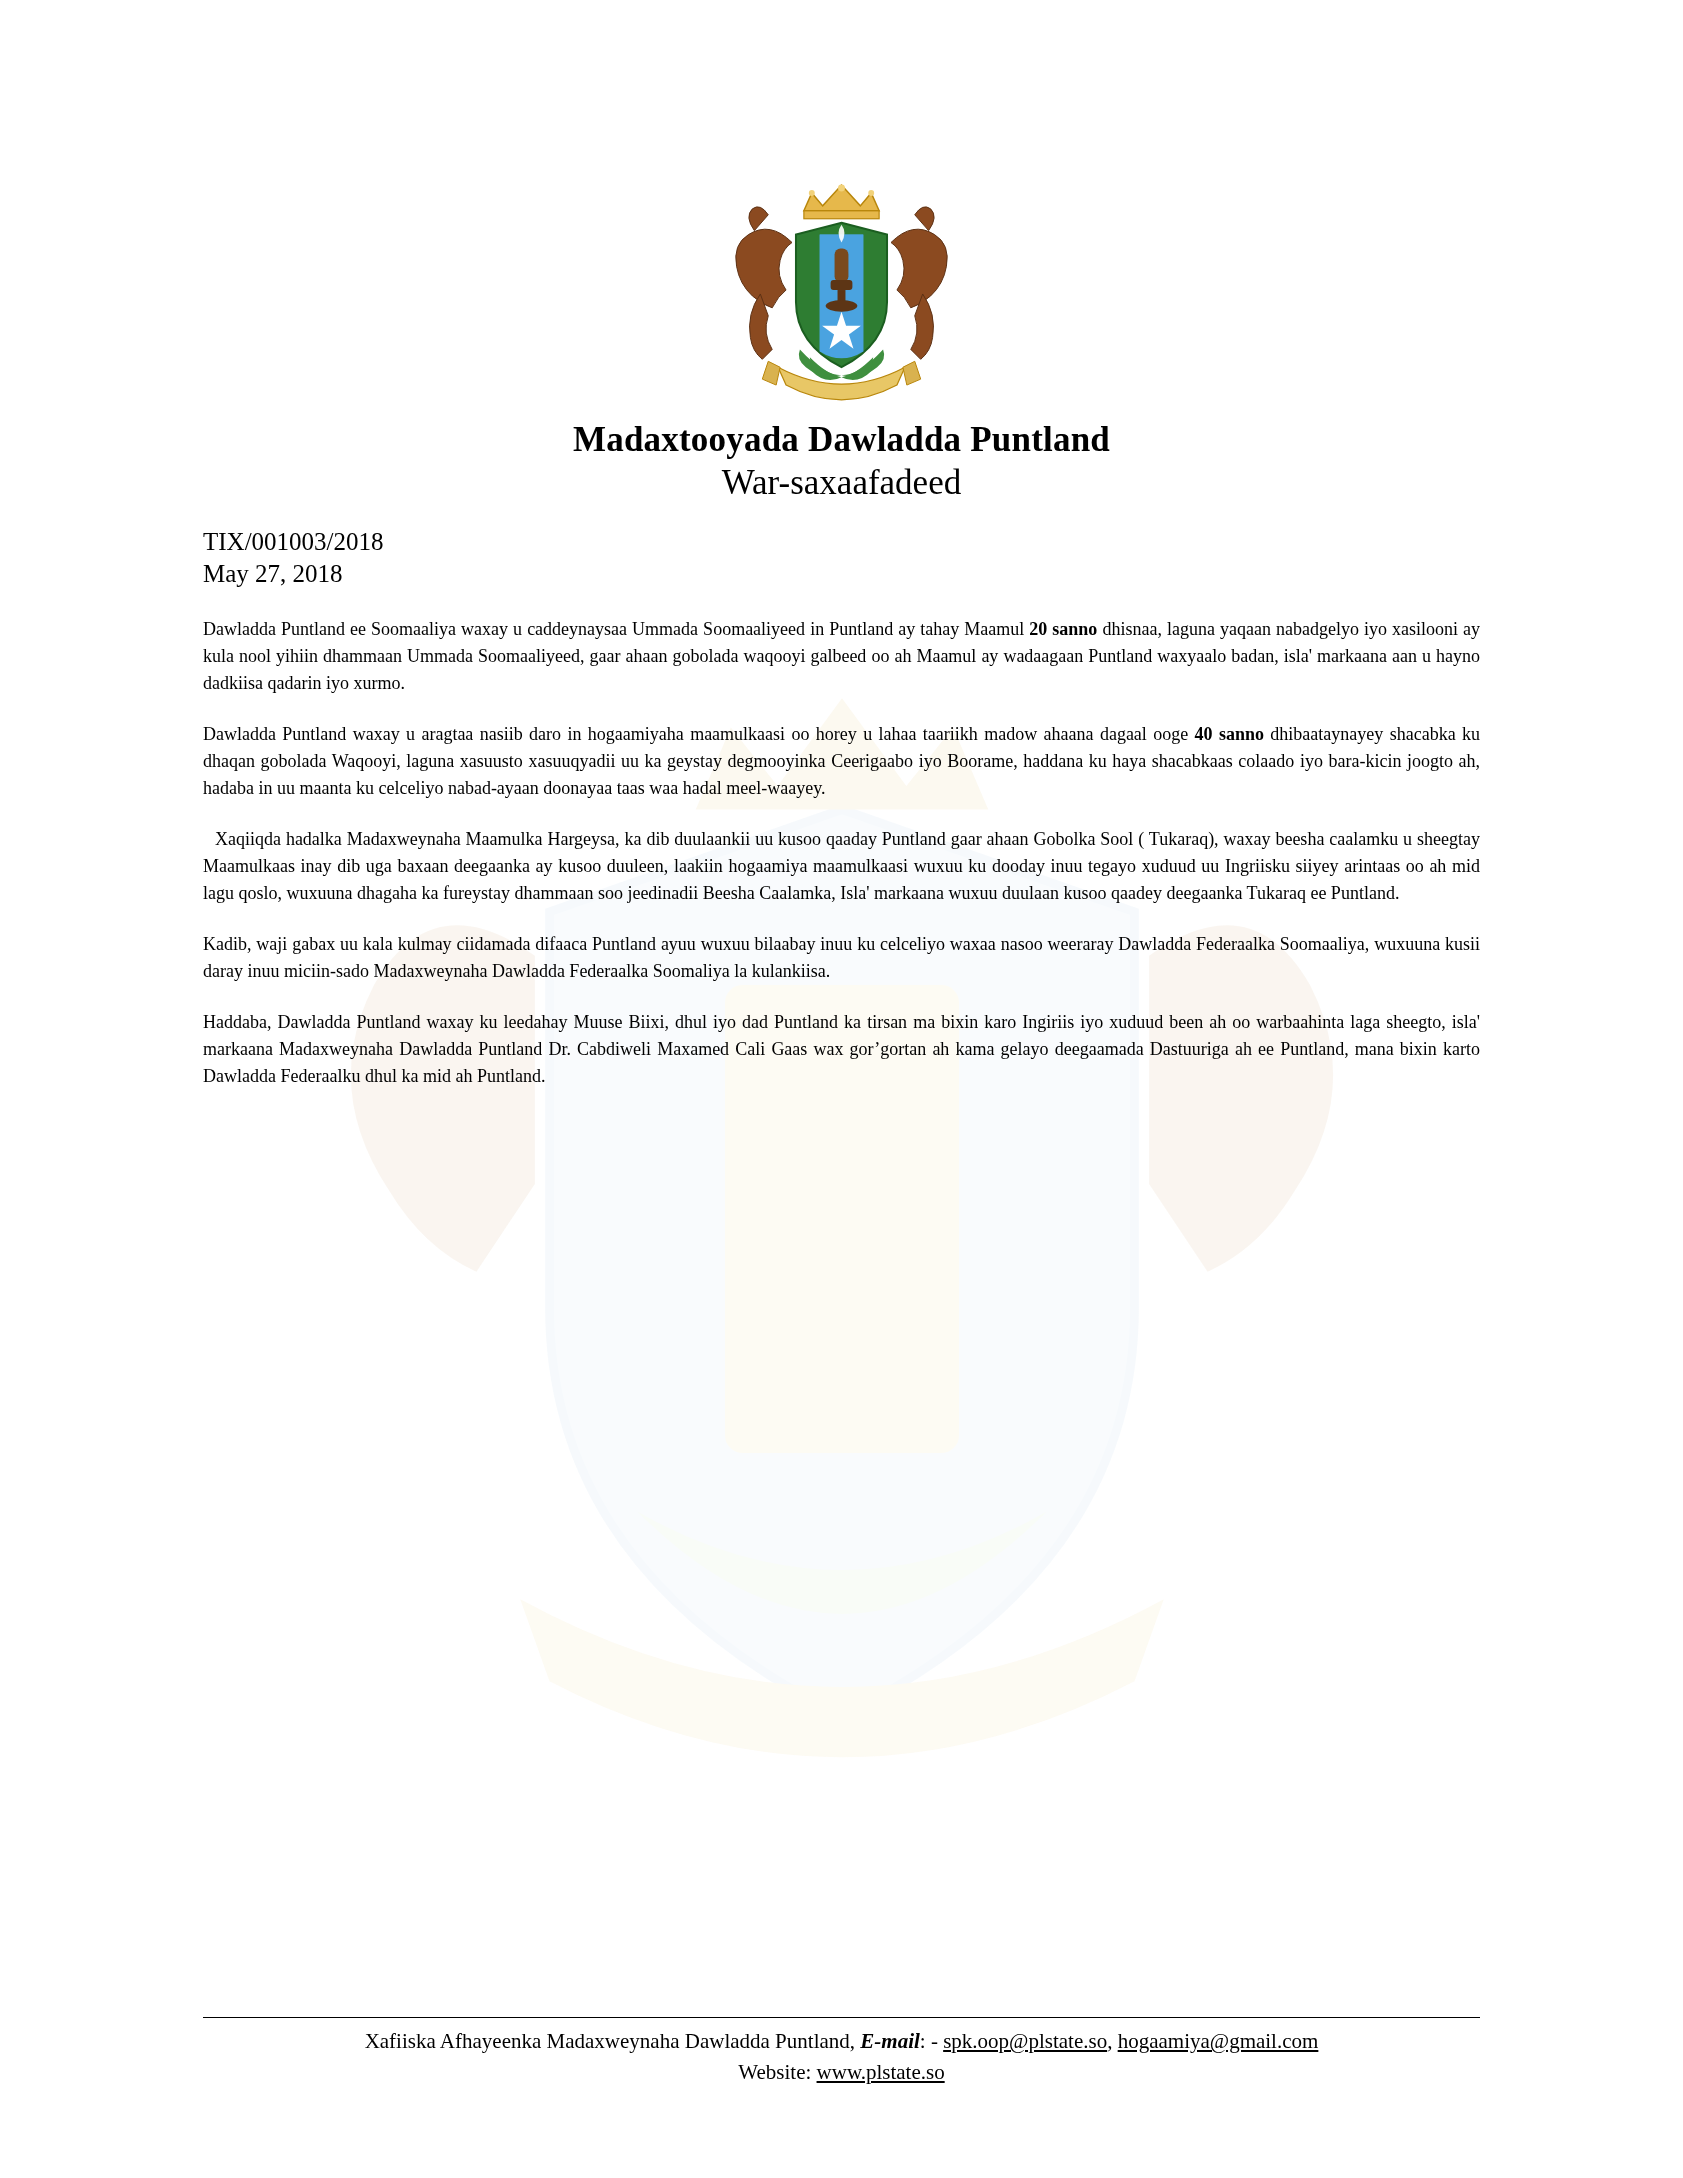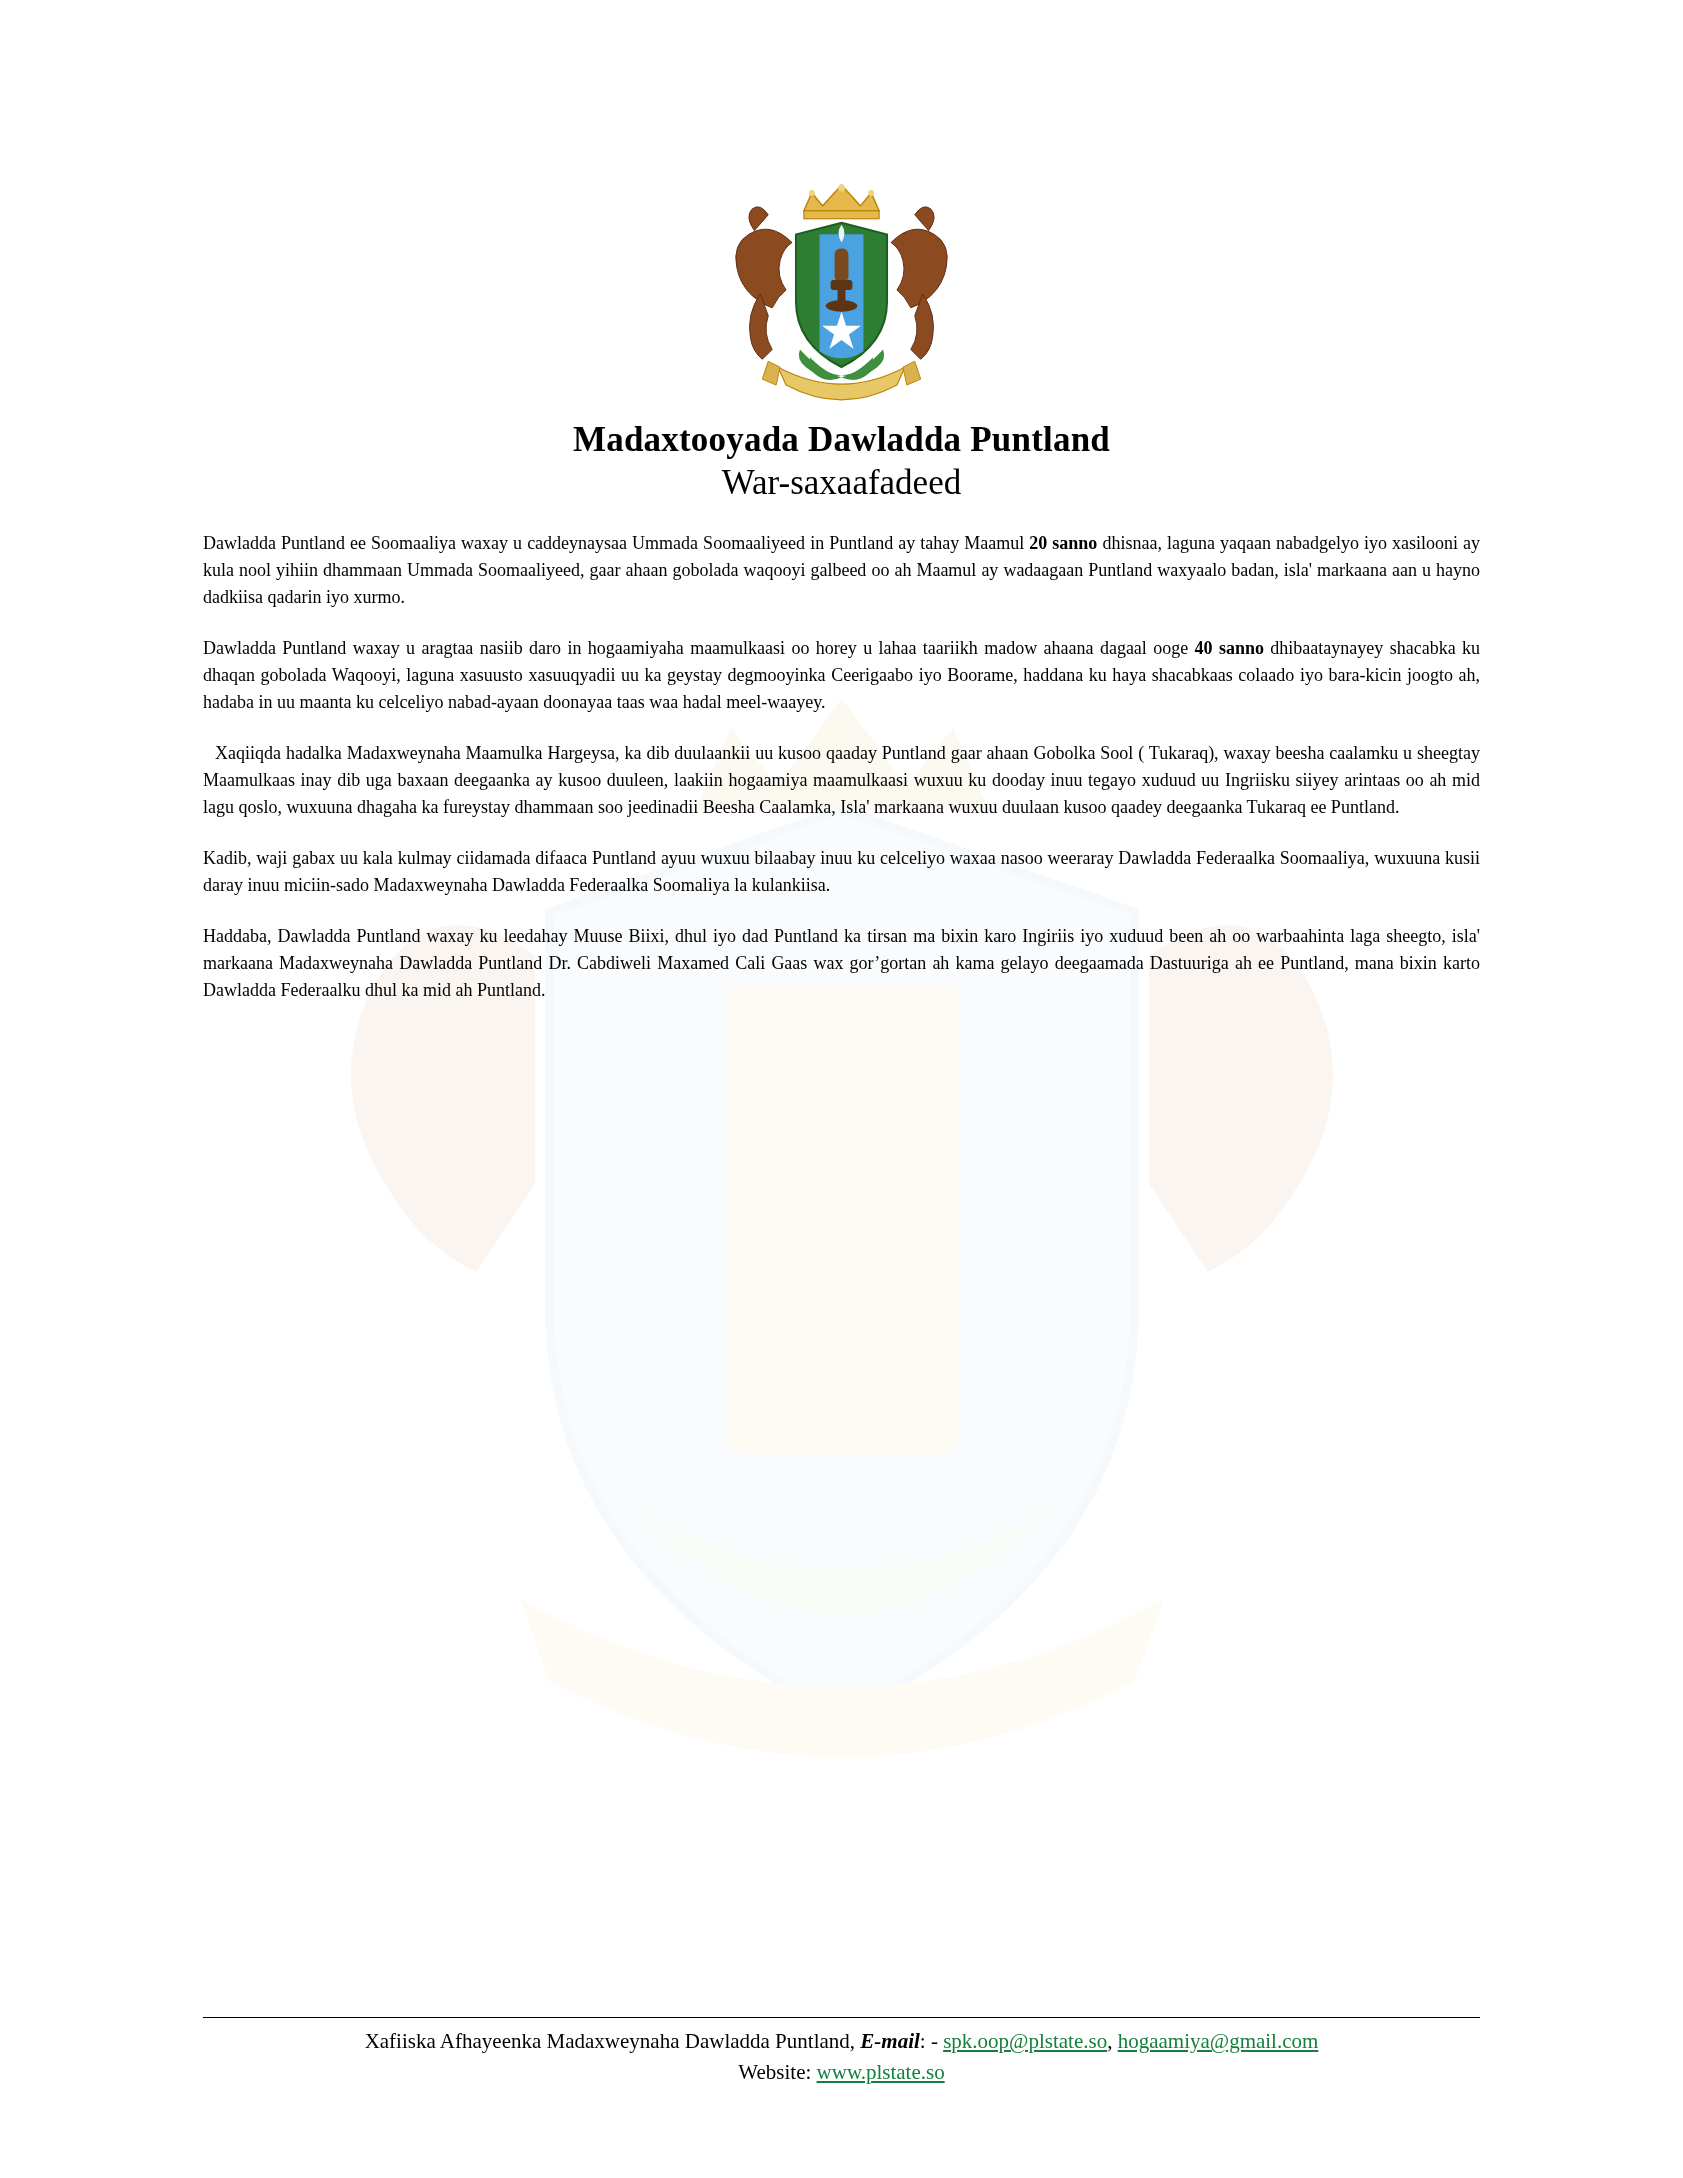--- a/index.html
+++ b/index.html
@@ -105,21 +105,21 @@
     border-top: 1.5px solid #000;
     margin-bottom: 8px;
   }
   .footer-line {
     text-align: center;
     font-size: 21px;
     line-height: 1.45;
   }
   .footer-line b { font-weight: bold; font-style: italic; }
   .link {
-    color: #15803d;
+    color: #000000;
     text-decoration: underline;
   }
 </style>
 </head>
 <body>
 
 <div class="page">
 
   <div class="watermark">
     <svg viewBox="0 0 400 440" xmlns="http://www.w3.org/2000/svg">
@@ -189,20 +189,24 @@
           <path d="M86 186 q64 34 128 0 l-8 18 q-56 30 -112 0 z" fill="#e8c766" stroke="#b8860b" stroke-width="1.2"></path>
           <path d="M76 180 l12 6 l-4 18 l-14 -6 z" fill="#d9b24f" stroke="#b8860b" stroke-width="1"></path>
           <path d="M224 180 l-12 6 l4 18 l14 -6 z" fill="#d9b24f" stroke="#b8860b" stroke-width="1"></path>
         </g>
       </svg>
     </div>
 
     <div class="doc-title">Madaxtooyada Dawladda Puntland</div>
     <div class="doc-subtitle">War-saxaafadeed</div>
 
+    <div class="ref-block">
+      <div class="ref-line">TIX/001003/2018</div>
+      <div class="ref-line">May 27, 2018</div>
+    </div>
 
     <div class="body-text" id="body-text">
         <p class="para"><span>Dawladda Puntland ee Soomaaliya waxay u caddeynaysaa Ummada Soomaaliyeed in Puntland  ay tahay Maamul </span><b>20 sanno</b><span> dhisnaa, laguna yaqaan nabadgelyo iyo xasilooni ay kula nool yihiin dhammaan Ummada Soomaaliyeed, gaar ahaan gobolada waqooyi galbeed  oo ah Maamul ay wadaagaan Puntland waxyaalo badan, isla' markaana aan u hayno dadkiisa qadarin iyo xurmo.</span></p>
         <p class="para"><span>Dawladda Puntland waxay u aragtaa nasiib daro in hogaamiyaha maamulkaasi oo horey u lahaa taariikh madow ahaana dagaal ooge  </span><b>40 sanno</b><span> dhibaataynayey shacabka ku dhaqan gobolada Waqooyi, laguna xasuusto xasuuqyadii uu ka geystay degmooyinka Ceerigaabo iyo Boorame, haddana ku haya shacabkaas colaado iyo bara-kicin joogto ah, hadaba in uu maanta ku celceliyo nabad-ayaan doonayaa taas waa hadal meel-waayey.</span></p>
         <p class="para indented"><span>Xaqiiqda hadalka Madaxweynaha Maamulka Hargeysa, ka dib duulaankii  uu kusoo qaaday Puntland gaar ahaan Gobolka Sool ( Tukaraq), waxay beesha caalamku  u sheegtay Maamulkaas inay dib uga baxaan deegaanka ay kusoo duuleen, laakiin hogaamiya maamulkaasi wuxuu ku dooday inuu tegayo xuduud uu Ingriisku siiyey arintaas oo  ah mid lagu qoslo, wuxuuna dhagaha ka fureystay dhammaan soo jeedinadii Beesha Caalamka, Isla' markaana wuxuu duulaan kusoo qaadey deegaanka Tukaraq ee Puntland.</span></p>
         <p class="para"><span>Kadib, waji gabax uu kala kulmay ciidamada difaaca Puntland ayuu wuxuu bilaabay inuu ku celceliyo waxaa nasoo weeraray Dawladda Federaalka Soomaaliya, wuxuuna kusii daray inuu miciin-sado Madaxweynaha Dawladda Federaalka Soomaliya la kulankiisa.</span></p>
         <p class="para"><span>Haddaba, Dawladda Puntland  waxay ku leedahay Muuse Biixi,  dhul iyo dad Puntland ka tirsan  ma bixin karo Ingiriis iyo xuduud been ah oo warbaahinta laga sheegto, isla' markaana Madaxweynaha Dawladda Puntland Dr. Cabdiweli Maxamed Cali Gaas  wax gor’gortan  ah kama  gelayo deegaamada Dastuuriga ah ee Puntland, mana bixin karto Dawladda Federaalku dhul ka mid  ah Puntland.</span></p>
       </div>
 
   </div>

